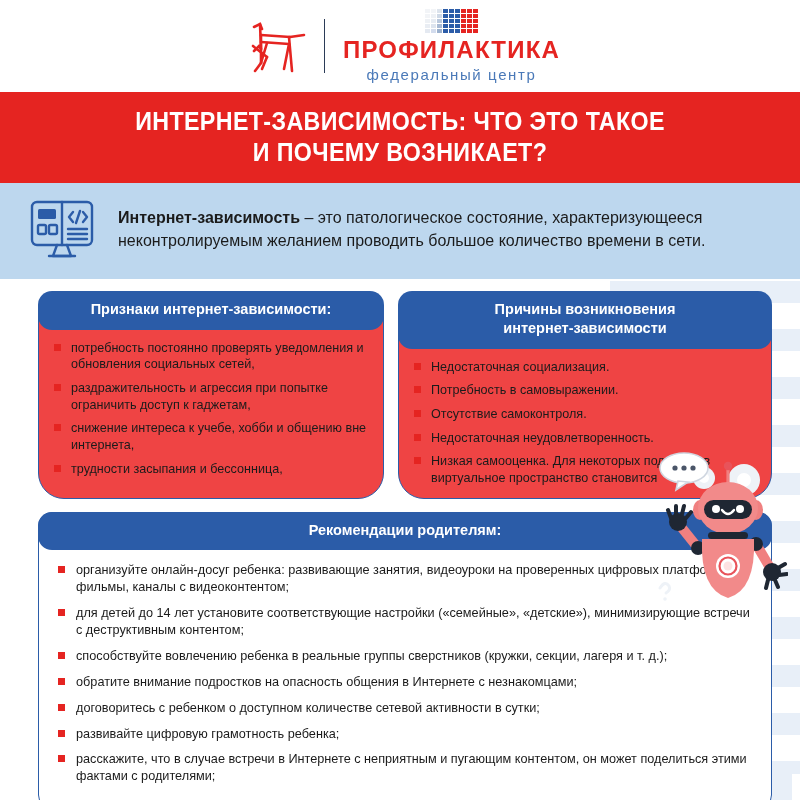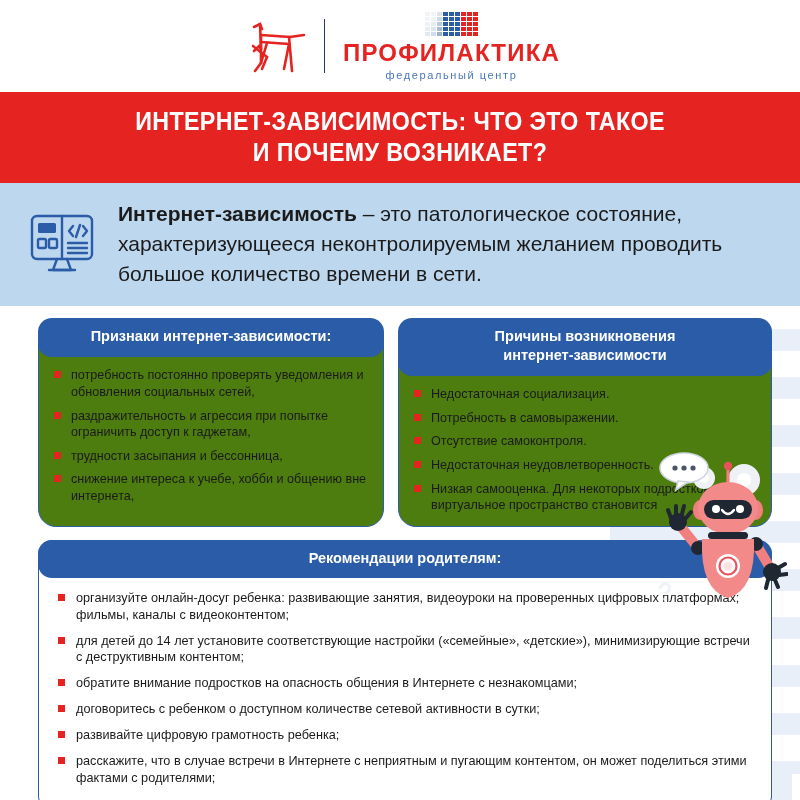--- a/index.html
+++ b/index.html
@@ -56,21 +56,21 @@
     grid-template-rows: repeat(5, 4px);
     gap: 1px;
     margin-bottom: 5px;
   }
   .flag-grid i { display: block; width: 5px; height: 4px; }
   .brand-name {
     font-size: 24px; font-weight: bold; letter-spacing: 1.2px;
     color: #e52421; line-height: 1;
   }
   .brand-sub {
-    font-size: 11px; color: #4a79b8; letter-spacing: 1.6px;
+    font-size: 15px; color: #4a79b8; letter-spacing: 1.6px;
     margin-top: 4px;
   }
 
   
   .title-band {
     position: relative;
     background: #e52421;
     color: #ffffff;
     text-align: center;
     padding: 14px 30px 16px;
@@ -88,36 +88,36 @@
   
   .def-band {
     position: relative;
     background: #bdd7ee;
     display: flex; align-items: center; gap: 22px;
     padding: 16px 40px 18px 28px;
     z-index: 3;
   }
   .def-icon { flex: 0 0 auto; width: 68px; height: 62px; }
   .def-text {
-    font-size: 21px; line-height: 1.42; color: #1b1b1b;
+    font-size: 16px; line-height: 1.42; color: #1b1b1b;
   }
   .def-text b { font-weight: bold; }
 
   
   .panels-row {
     position: relative;
     display: flex; gap: 14px;
     padding: 12px 28px 0 38px;
     z-index: 2;
   }
   .panel {
     position: relative;
-    background: #4d7c0f;
+    background: #ef4444;
     border: 1px solid #2b5ca8;
-    border-radius: 18px;
+    border-radius: 26px;
     flex: 1 1 0;
     display: flex; flex-direction: column;
   }
   .panel.left  { flex: 0 0 346px; }
   .panel.right { flex: 1 1 auto; }
   .panel-head {
     background: #2b5ca8;
     color: #ffffff;
     border-radius: 14px;
     margin: -1px -1px 0 -1px;
@@ -291,22 +291,22 @@
   </div>
 
   <div class="panels-row">
 
     <div class="panel left">
       <div class="panel-head">Признаки интернет-зависимости:</div>
       <div class="panel-body">
         <ul class="blist">
           <li>потребность постоянно проверять уведомления и обновления социальных сетей,</li>
           <li>раздражительность и агрессия при попытке ограничить доступ к гаджетам,</li>
+          <li>снижение интереса к учебе, хобби и общению вне интернета,</li>
           <li>трудности засыпания и бессонница,</li>
-          <li>снижение интереса к учебе, хобби и общению вне интернета,</li>
         </ul>
       </div>
     </div>
 
     <div class="panel right">
       <div class="panel-head">
         <div>Причины возникновения</div>
         <div>интернет-зависимости</div>
       </div>
       <div class="panel-body">
@@ -321,20 +321,21 @@
     </div>
   </div>
 
   <div class="rec-wrap">
     <div class="rec-panel">
       <div class="rec-head">Рекомендации родителям:</div>
       <div class="rec-body">
         <ul class="blist">
           <li>организуйте онлайн-досуг ребенка: развивающие занятия, видеоуроки на проверенных цифровых платформах; фильмы, каналы с видеоконтентом;</li>
           <li>для детей до 14 лет установите соответствующие настройки («семейные», «детские»), минимизирующие встречи с деструктивным контентом;</li>
+          <li>способствуйте вовлечению ребенка в реальные группы сверстников (кружки, секции, лагеря и т. д.);</li>
           <li>обратите внимание подростков на опасность общения в Интернете с незнакомцами;</li>
           <li>договоритесь с ребенком о доступном количестве сетевой активности в сутки;</li>
           <li>развивайте цифровую грамотность ребенка;</li>
           <li>расскажите, что в случае встречи в Интернете с неприятным и пугающим контентом, он может поделиться этими фактами с родителями;</li>
 
         </ul>
       </div>
     </div>
   </div>
 

